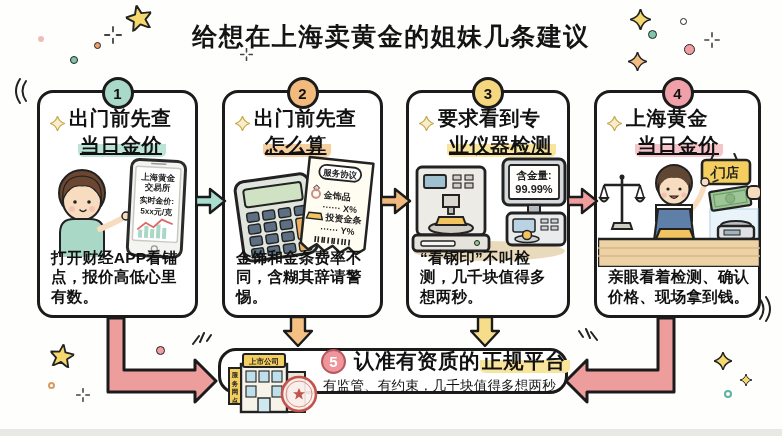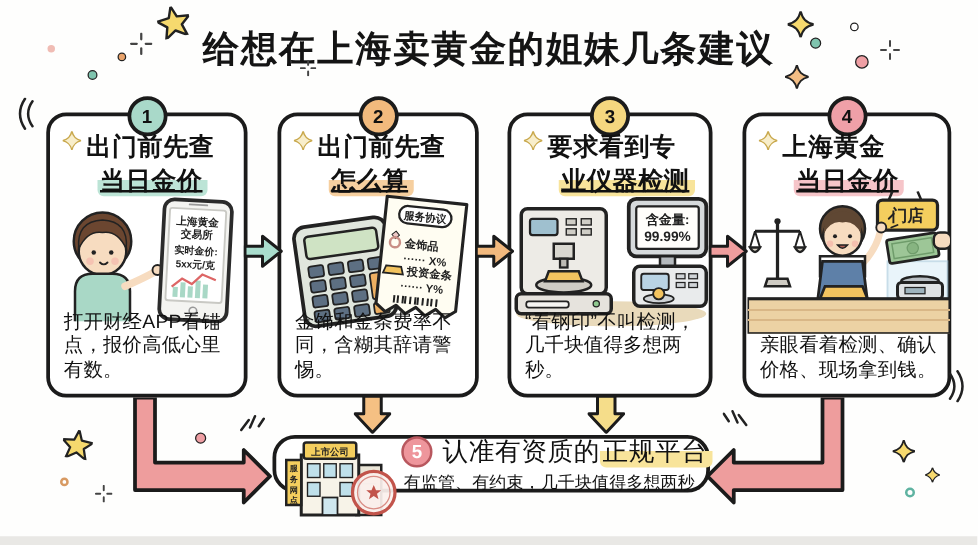--- a/index.html
+++ b/index.html
@@ -8,21 +8,21 @@
     background:#fefefd;
     font-family:"Liberation Sans","DejaVu Sans",sans-serif;
     color:#1b1b1b;
   }
   .abs{position:absolute;}
   svg text{font-family:inherit;font-weight:bold;fill:#222;}
 
   
   .title{
     left:0;right:0;top:20px;text-align:center;
-    font-size:29px;font-weight:bold;letter-spacing:1.5px;color:#141414;
+    font-size:25px;font-weight:bold;letter-spacing:1.5px;color:#141414;
   }
 
   
   .step-box{
     top:90px;height:228px;background:#fff;
     border:3.5px solid #1b1b1b;border-radius:16px;box-sizing:border-box;
   }
   #box1{left:37px;width:161px;}
   #box2{left:222px;width:161px;}
   #box3{left:406px;width:164px;}
@@ -33,47 +33,47 @@
   .s4{--bc:#efa0a8;--hlc:#f6c5c9;}
   .badge{
     position:absolute;top:-16px;left:50%;transform:translateX(-50%);
     width:26px;height:26px;border-radius:50%;
     border:3px solid #1b1b1b;background:var(--bc);
     display:flex;align-items:center;justify-content:center;
     font-size:15px;font-weight:bold;color:#111;
   }
   .heading{position:absolute;left:10px;top:12px;right:4px;
     font-size:20px;font-weight:bold;line-height:1.32;letter-spacing:.5px;color:#111;}
-  .hline{display:flex;align-items:flex-start;gap:4px;}
+  .hline{display:flex;align-items:flex-end;gap:4px;}
   .hline2{padding-left:28px;margin-top:1px;text-decoration:underline;}
   .hl{
     background:linear-gradient(to top,var(--hlc) 56%,transparent 56%);
     border-radius:5px;padding:0 4px 1px 2px;
   }
   .body-text{
     position:absolute;left:11px;right:6px;bottom:8px;
-    font-size:15.5px;font-weight:normal;line-height:1.28;letter-spacing:.2px;color:#111;
+    font-size:15.5px;font-weight:bold;line-height:1.28;letter-spacing:.2px;color:#111;
   }
   .illo{position:absolute;}
 
   
   .final-box{
     left:218px;top:348px;width:350px;height:46px;background:#fff;
     border:3.5px solid #1b1b1b;border-radius:18px;box-sizing:border-box;
   }
   .final-text{position:absolute;left:100px;top:0;bottom:0;right:4px;
     display:flex;flex-direction:column;justify-content:center;gap:2px;}
   .final-row{display:flex;align-items:center;gap:8px;}
   .f5-badge{
     width:25px;height:25px;border-radius:50%;flex:0 0 25px;
     background:#ee969c;border:2.5px solid #b8575e;box-sizing:border-box;
     color:#fff;font-weight:bold;font-size:15px;
     display:flex;align-items:center;justify-content:center;
   }
-  .final-title{font-size:20.5px;font-weight:normal;letter-spacing:.5px;color:#111;white-space:nowrap;}
+  .final-title{font-size:20.5px;font-weight:bold;letter-spacing:.5px;color:#111;white-space:nowrap;}
   .final-title .hl{--hlc:#f8e49b;}
   .final-body{font-size:13.5px;font-weight:normal;margin-left:2px;letter-spacing:.2px;color:#111;white-space:nowrap;}
 
   .bottom-strip{left:0;right:0;bottom:0;height:7px;background:#e9e8e5;}
 
   .dot{border-radius:50%;box-sizing:border-box;}
 </style>
 </head>
 <body>
 

